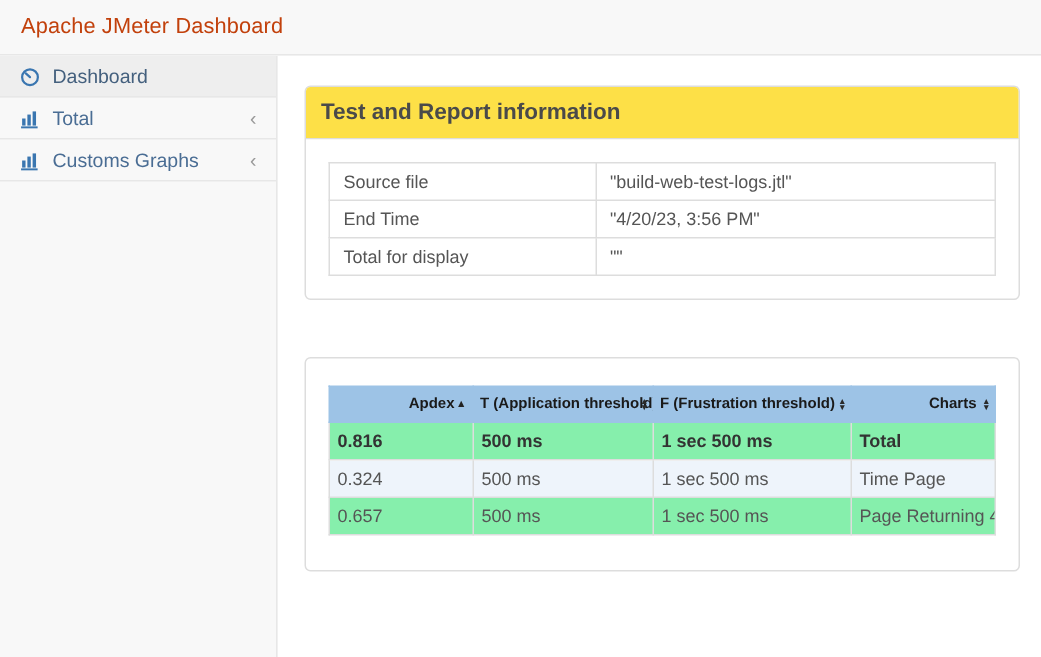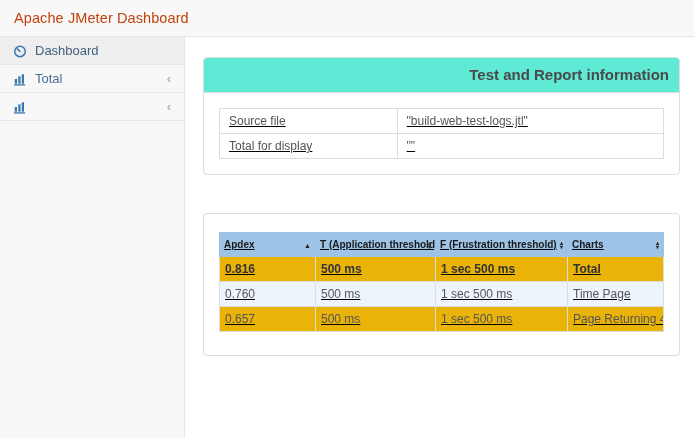--- a/index.html
+++ b/index.html
@@ -30,53 +30,53 @@
   .side-icon { display: inline-flex; width: 14px; height: 14px; flex: 0 0 14px; }
   .chev { margin-left: auto; color: #999; font-size: 13px; line-height: 1; }
 
   
   .main { margin-left: 185px; padding: 20px 14px 0 18px; }
   .panel {
     border: 1px solid #ddd; border-radius: 4px; background: #fff;
     margin-bottom: 38px;
   }
   .panel-heading {
-    background: #5eead4; border-bottom: 1px solid #ddd;
-    border-radius: 3px 3px 0 0; text-align: right; padding: 8px 10px;
+    background: #fde047; border-bottom: 1px solid #ddd;
+    border-radius: 3px 3px 0 0; text-align: left; padding: 8px 10px;
   }
   .panel-heading.tall { padding: 11px 10px; }
   .panel-title { font-weight: bold; font-size: 15px; color: #4a4a4a; }
   .panel-title.link { color: #337ab7; cursor: pointer; }
-  .panel-body { padding: 15px; text-decoration: underline; }
+  .panel-body { padding: 15px; }
   .panel-body.apdex-body { padding: 18px 15px 23px 15px; }
 
   
   table { border-collapse: collapse; width: 100%; }
   .info-table td {
     border: 1px solid #ddd; padding: 5px 9px;
     font-size: 12px; color: #555; text-align: left;
   }
   .info-table td.col-label { width: 40%; }
 
   
   .apdex-table { table-layout: fixed; }
   .apdex-table col.c1 { width: 96px; }
   .apdex-table col.c2 { width: 120px; }
   .apdex-table col.c3 { width: 132px; }
   .apdex-table thead th {
     background: #9dc3e6; color: #1a1a1a; font-weight: bold; font-size: 10px;
-    text-align: left; padding: 6px 12px 6px 4px; white-space: nowrap;
+    text-align: right; padding: 6px 12px 6px 4px; white-space: nowrap;
     border: 1px solid #9dc3e6; border-left: 1px solid #fff;
     position: relative; cursor: pointer; overflow: hidden;
   }
   .apdex-table thead th:first-child { border-left: 1px solid #9dc3e6; }
   .apdex-table td {
     border: 1px solid #ddd; padding: 5px 5px;
     font-size: 12px; color: #555; text-align: left;
-    white-space: nowrap; overflow: hidden; background: #eab308;
+    white-space: nowrap; overflow: hidden; background: #86efac;
   }
   .apdex-table tr.emphasis td { font-weight: bold; color: #333; }
   .apdex-table tr.striped td { background: #eef4fb; }
   .sort-asc {
     position: absolute; right: 4px; top: 50%; transform: translateY(-50%);
     font-size: 7px; color: #222; line-height: 1;
   }
   .sort-both {
     position: absolute; right: 4px; top: 50%; transform: translateY(-50%);
     display: flex; flex-direction: column; align-items: center;
@@ -115,36 +115,41 @@
   </a>
   <a class="side-item">
     <span class="side-icon">
       <svg width="14" height="14" viewBox="0 0 16 16">
         <rect x="2" y="8" width="2.6" height="5.4" fill="#3a76b0"></rect>
         <rect x="6" y="5" width="2.6" height="8.4" fill="#3a76b0"></rect>
         <rect x="10" y="2.6" width="2.6" height="10.8" fill="#3a76b0"></rect>
         <rect x="1.2" y="14" width="12.6" height="1.5" fill="#3a76b0"></rect>
       </svg>
     </span>
+    <span>Customs Graphs</span>
     <span class="chev">‹</span>
   </a>
 </aside>
 
 <main class="main">
 
   <section class="panel">
     <div class="panel-heading">
       <span class="panel-title">Test and Report information</span>
     </div>
     <div class="panel-body">
       <table class="info-table">
         <tbody>
           <tr>
             <td class="col-label">Source file</td>
             <td>"build-web-test-logs.jtl"</td>
+          </tr>
+          <tr>
+            <td class="col-label">End Time</td>
+            <td>"4/20/23, 3:56 PM"</td>
           </tr>
           <tr>
             <td class="col-label">Total for display</td>
             <td>""</td>
           </tr>
         </tbody>
       </table>
     </div>
   </section>
 
@@ -187,21 +192,21 @@
           </tr>
         </thead>
         <tbody>
           <tr class="emphasis">
             <td>0.816</td>
             <td>500 ms</td>
             <td>1 sec 500 ms</td>
             <td>Total</td>
           </tr>
           <tr class="striped">
-            <td>0.760</td>
+            <td>0.324</td>
             <td>500 ms</td>
             <td>1 sec 500 ms</td>
             <td>Time Page</td>
           </tr>
           <tr>
             <td>0.657</td>
             <td>500 ms</td>
             <td>1 sec 500 ms</td>
             <td>Page Returning 404</td>
           </tr>

